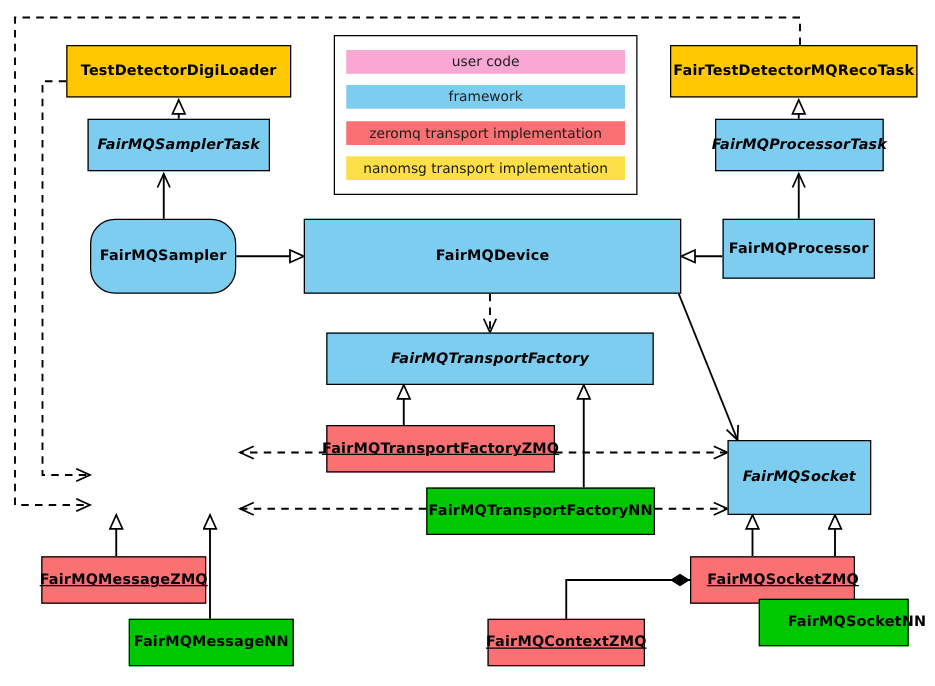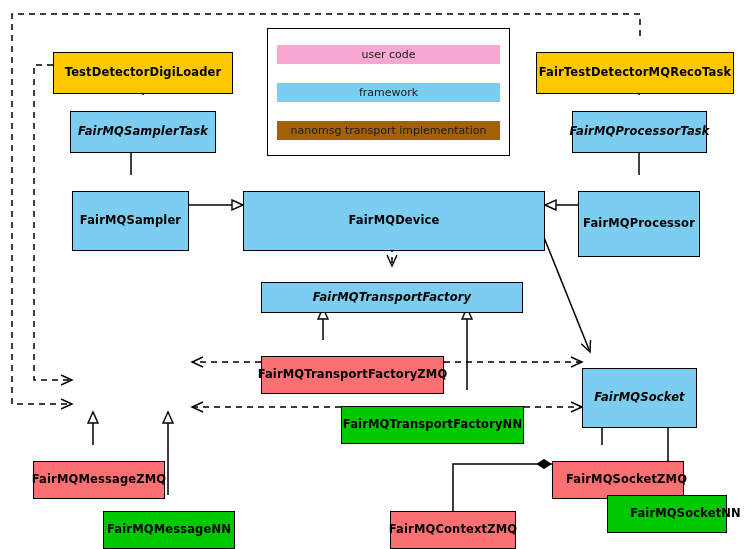--- a/index.html
+++ b/index.html
@@ -13,26 +13,25 @@
     box-sizing:border-box;
     border:1.6px solid #000000;
     display:flex;align-items:center;justify-content:center;
     text-align:center;
     font-size:11.5px;
     font-weight:bold;
     color:#000000;
     line-height:1.15;
     letter-spacing:0.15px;
     padding:0 4px;
-    margin-top:16px;
   }
   .node.italic{font-style:italic;}
   .c-user{background:#FFC800;}
   .c-fw{background:#7DCDF0;}
-  .c-zmq{background:#FB7072;}
+  .c-zmq{background:#FB7072;text-decoration:underline;}
   .c-nn{background:#00C800;}
 
   
   #legend{
     position:absolute;
     box-sizing:border-box;
     background:#ffffff;
     border:1.6px solid #000000;
     display:flex;flex-direction:column;justify-content:space-around;
     padding:6px 9px;
@@ -106,31 +105,31 @@
       <polyline points="640,36 640,14 12,14 12,404 72,404" stroke-dasharray="6,5" marker-end="url(#openArrow)"></polyline>
 
       <polyline points="53,65 34,65 34,380 72,380" stroke-dasharray="6,5" marker-end="url(#openArrow)"></polyline>
     </g>
   </svg>
 
   <div class="node c-user" style="left:53px;top:36px;width:180px;height:42px;">TestDetectorDigiLoader</div>
 
   <div class="node c-fw italic" style="left:70px;top:95px;width:146px;height:42px;">FairMQSamplerTask</div>
 
-  <div class="node c-fw" style="left:72px;top:175px;width:117px;height:60px;">FairMQSampler</div>
+  <div class="node c-fw" style="left:72px;top:175px;width:117px;height:60px;border-radius:20px;">FairMQSampler</div>
 
   <div class="node c-fw" style="left:243px;top:175px;width:302px;height:60px;">FairMQDevice</div>
 
-  <div class="node c-fw" style="left:578px;top:175px;width:122px;height:66px;">FairMQProcessor</div>
+  <div class="node c-fw" style="left:578px;top:175px;width:122px;height:48px;">FairMQProcessor</div>
 
   <div class="node c-fw italic" style="left:572px;top:95px;width:135px;height:42px;">FairMQProcessorTask</div>
 
   <div class="node c-user" style="left:536px;top:36px;width:198px;height:42px;">FairTestDetectorMQRecoTask</div>
 
-  <div class="node c-fw italic" style="left:261px;top:266px;width:262px;height:31px;">FairMQTransportFactory</div>
+  <div class="node c-fw italic" style="left:261px;top:266px;width:262px;height:42px;">FairMQTransportFactory</div>
 
   <div class="node c-zmq" style="left:261px;top:340px;width:183px;height:38px;">FairMQTransportFactoryZMQ</div>
 
   <div class="node c-nn" style="left:341px;top:390px;width:183px;height:38px;">FairMQTransportFactoryNN</div>
 
 
   <div class="node c-fw italic" style="left:582px;top:352px;width:115px;height:60px;">FairMQSocket</div>
 
   <div class="node c-zmq" style="left:33px;top:445px;width:132px;height:38px;">FairMQMessageZMQ</div>
 
@@ -138,16 +137,17 @@
 
   <div class="node c-zmq" style="left:552px;top:445px;width:132px;height:38px;padding-left:21px;">FairMQSocketZMQ</div>
 
   <div class="node c-zmq" style="left:390px;top:495px;width:126px;height:38px;">FairMQContextZMQ</div>
 
   <div class="node c-nn" style="left:607px;top:479px;width:120px;height:38px;padding-left:41px;">FairMQSocketNN</div>
 
   <div id="legend" style="left:267px;top:28px;width:243px;height:128px;">
     <div class="legend-row" style="background:#f9a8d4;">user code</div>
     <div class="legend-row" style="background:#7DCDF0;">framework</div>
-    <div class="legend-row" style="background:#a16207;">nanomsg transport implementation</div>
+    <div class="legend-row" style="background:#FB7072;">zeromq transport implementation</div>
+    <div class="legend-row" style="background:#fde047;">nanomsg transport implementation</div>
   </div>
 
 </div>
 
 </body></html>

